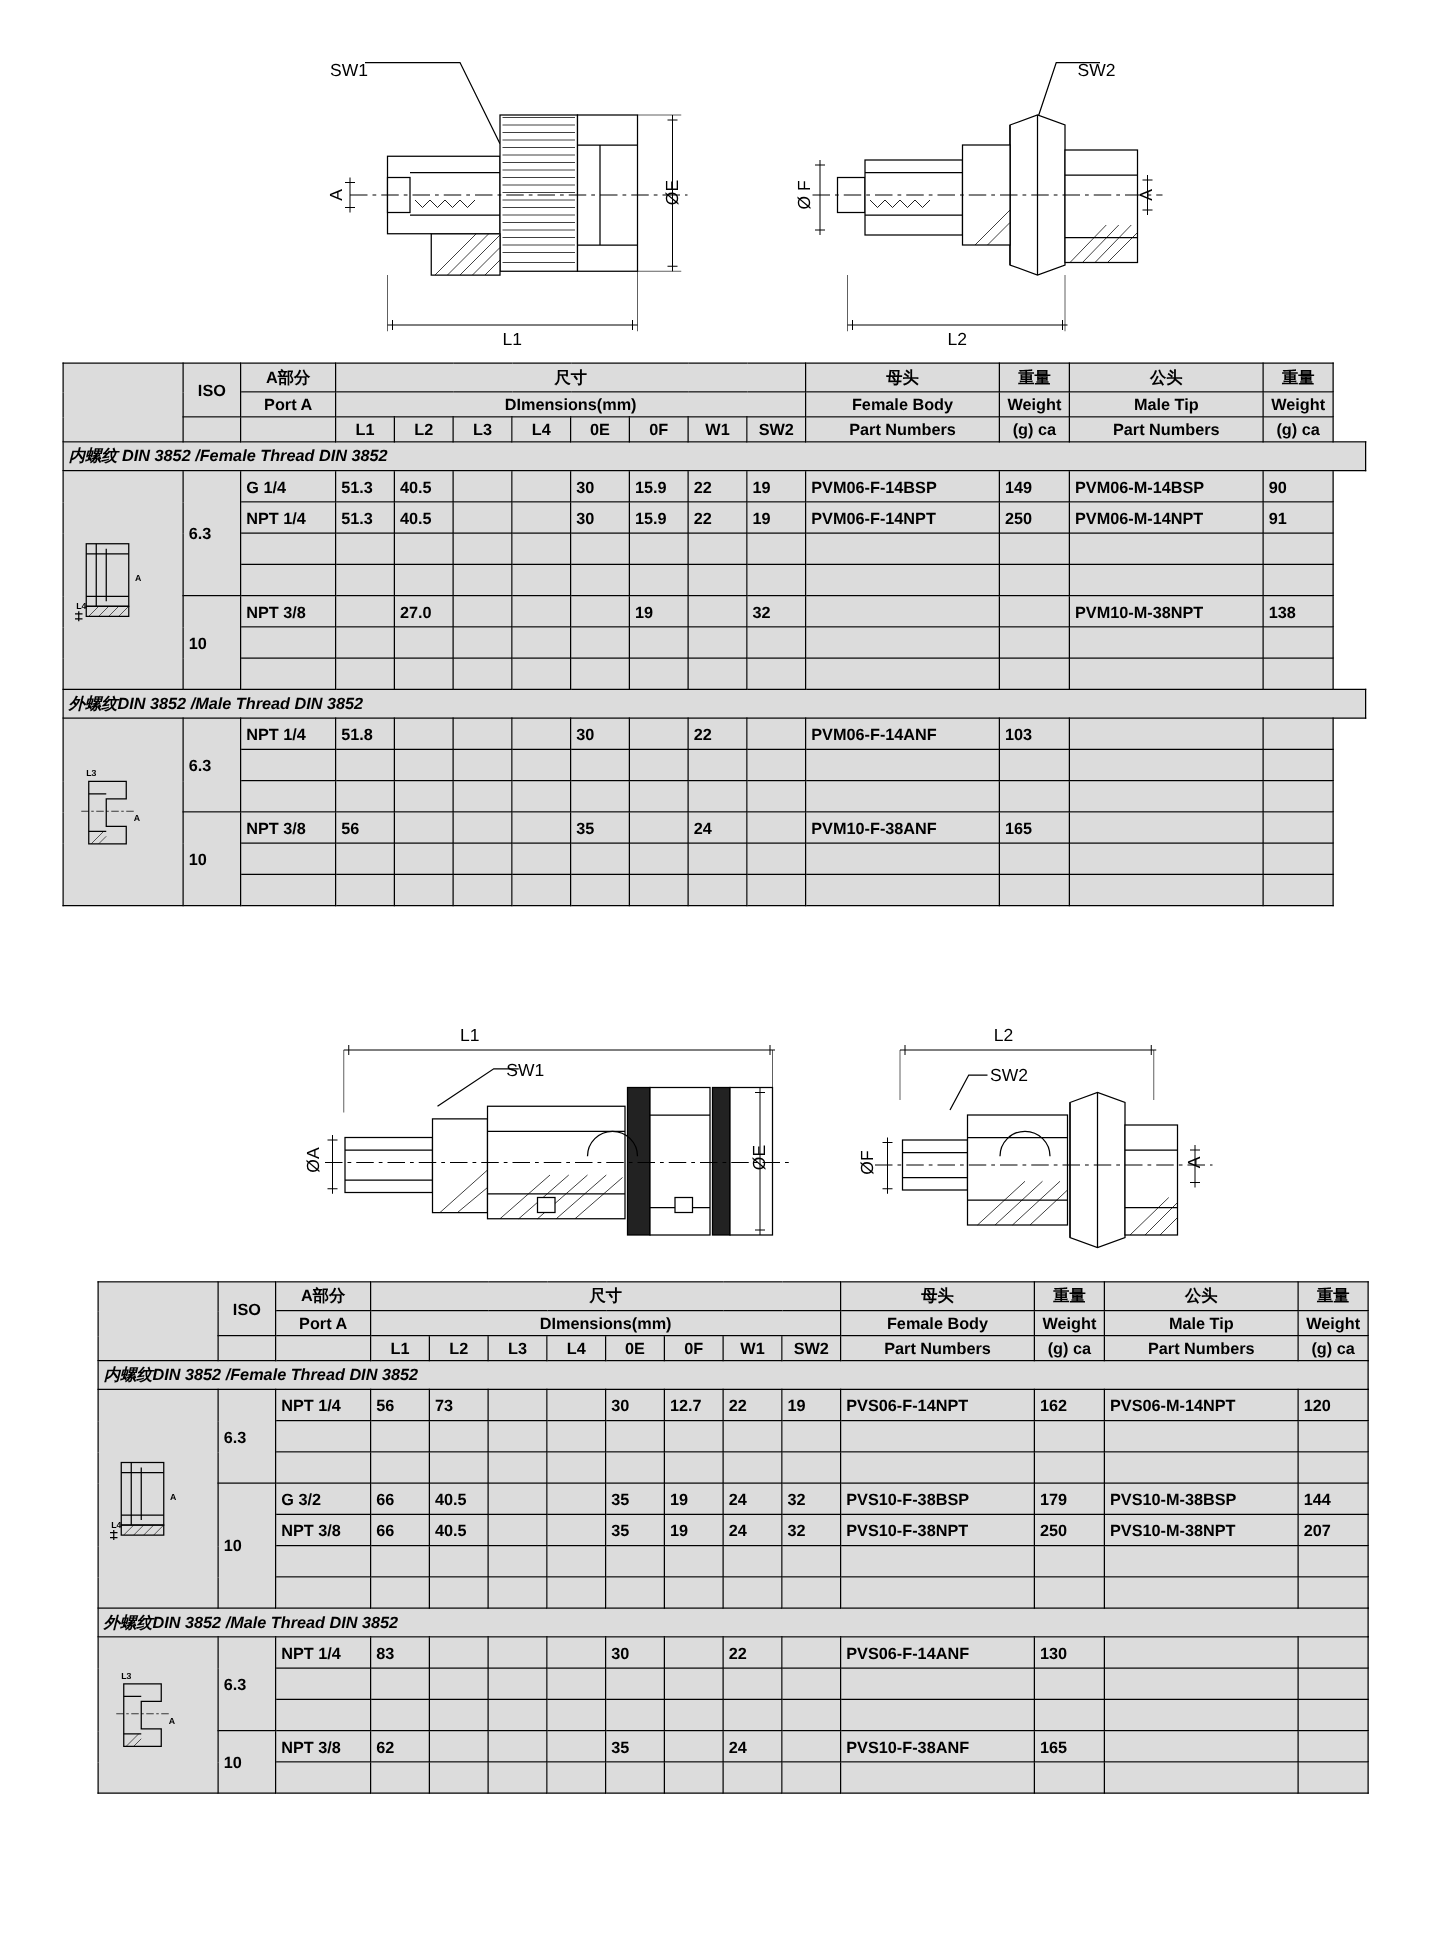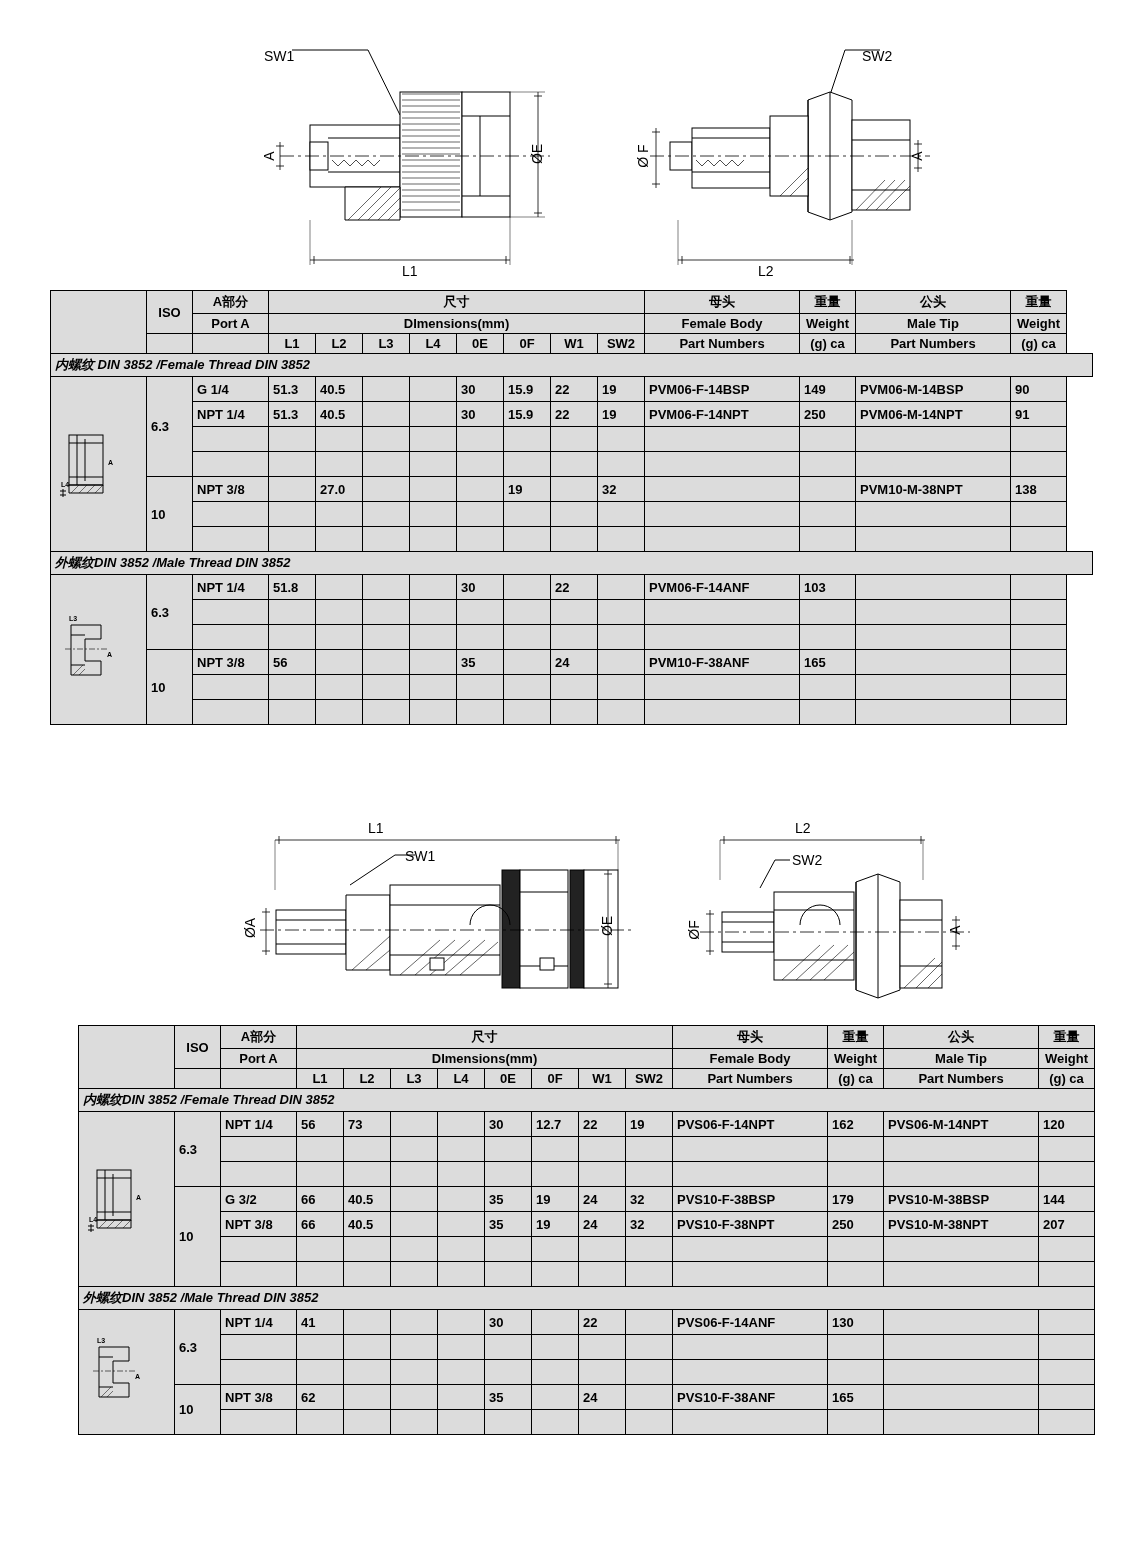--- a/index.html
+++ b/index.html
@@ -696,21 +696,21 @@
                   <path d="M18 62 L28 52 M24 62 L30 56"></path>
                 </g>
                 <path d="M10 36 L52 36" stroke-dasharray="6,2,2,2" stroke-width="0.6"></path>
               </g>
               <text x="14" y="8" font-size="7" font-family="Liberation Sans">L3</text>
               <text x="52" y="44" font-size="7" font-family="Liberation Sans">A</text>
             </svg>
           </td>
           <td class="iso-cell" rowspan="3">6.3</td>
           <td>NPT 1/4</td>
-          <td>41</td>
+          <td>83</td>
           <td></td>
           <td></td>
           <td></td>
           <td>30</td>
           <td></td>
           <td>22</td>
           <td></td>
           <td>PVS06-F-14ANF</td>
           <td>130</td>
           <td></td>

